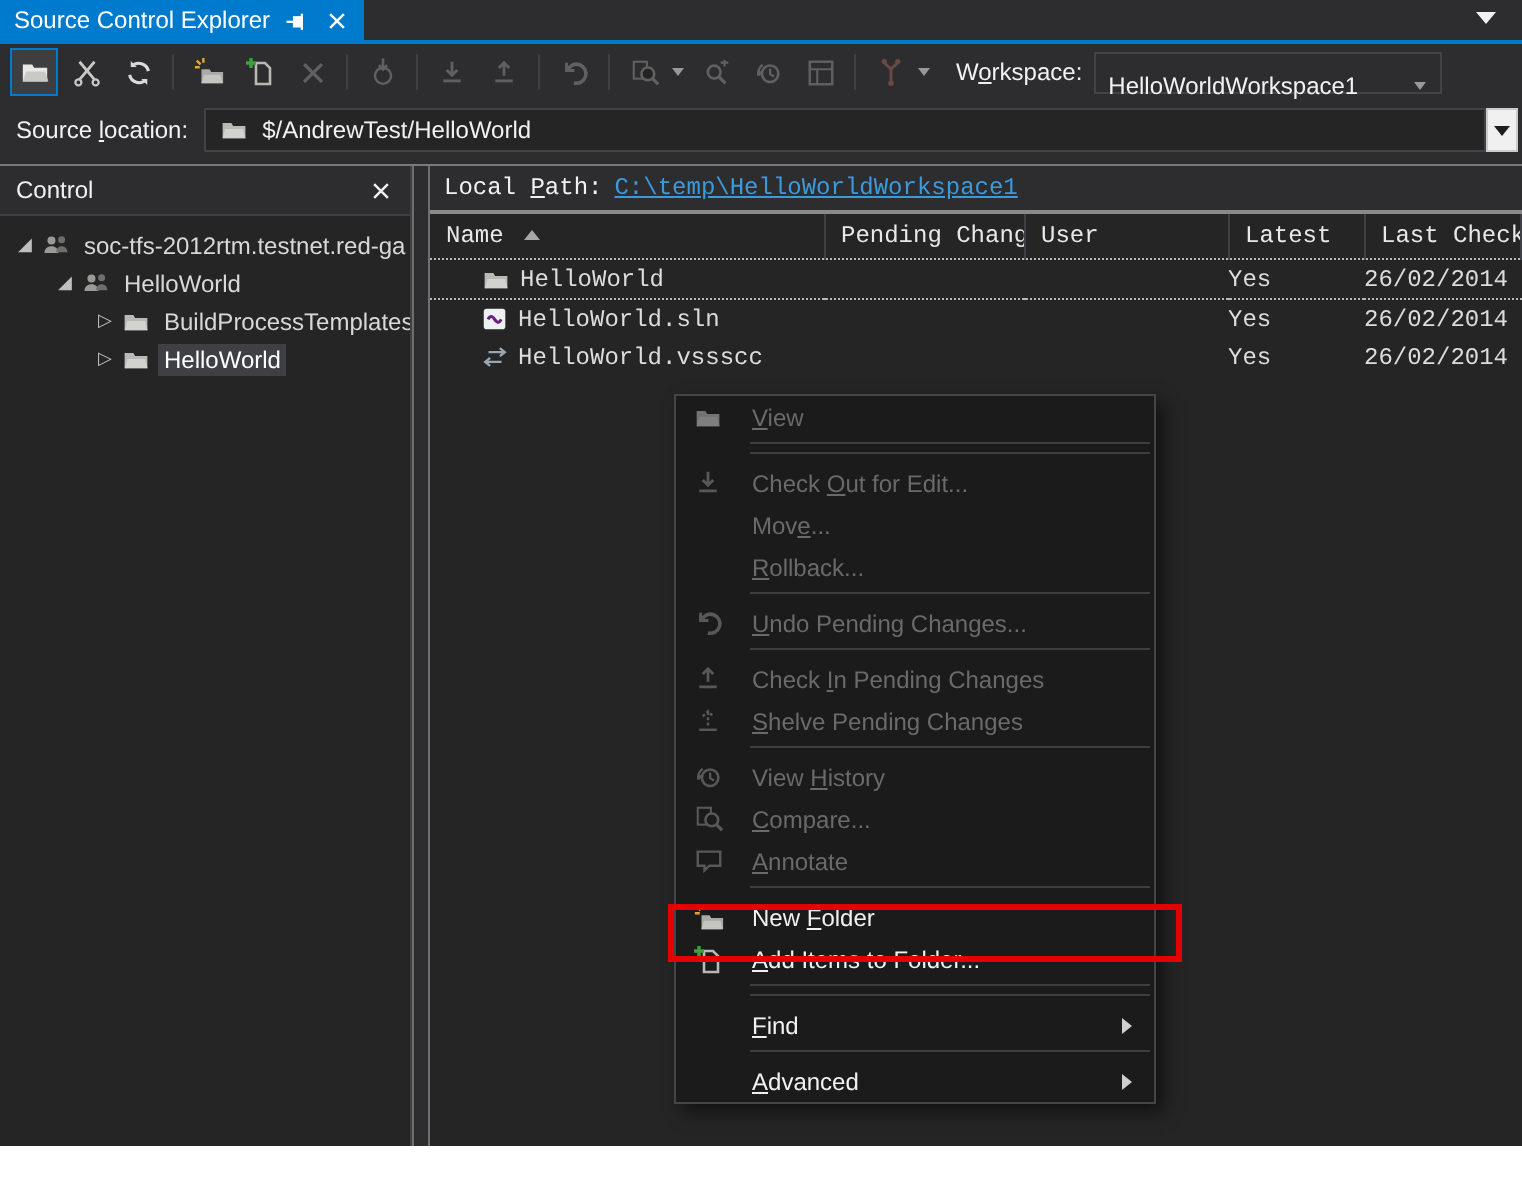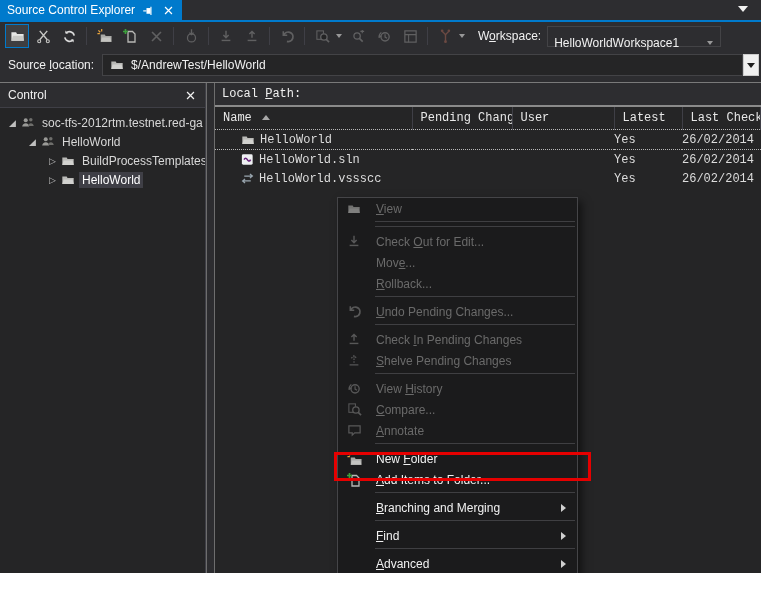--- a/index.html
+++ b/index.html
@@ -340,20 +340,21 @@
                 </svg>
               </span>
               <span class="tlabel sel">HelloWorld</span>
             </div>
           </div>
       </div>
       <div class="splitter"></div>
       <div class="main">
         <div class="lpbar">
           <span class="lbl">Local <u>P</u>ath:</span>
+          <a class="lplink">C:\temp\HelloWorldWorkspace1</a>
         </div>
         <div class="lp-sep"></div>
         <table class="grid">
           <colgroup>
               <col class="c0">
               <col class="c1">
               <col class="c2">
               <col class="c3">
               <col class="c4">
             </colgroup>
@@ -526,25 +527,20 @@
         <div class="mitem">
           <span class="ic mic">
             <svg width="16" height="16" viewBox="0 0 16 16">
               <path d="M6 3.5h4.5l2.5 2.5v8H6z" fill="none" stroke="#b8b8b5" stroke-width="1.3"></path>
               <path d="M3.5 1v5M1 3.5h5" stroke="#3ca03c" stroke-width="1.7"></path>
             </svg>
           </span>
           <span class="mlabel"><u>A</u>dd Items to Folder...</span>
         </div>
         <div class="msep"></div>
-        <div class="mitem">
-          <span class="ic mic"></span>
-          <span class="mlabel"><u>B</u>ranching and Merging</span>
-          <span class="msub"></span>
-        </div>
         <div class="msep"></div>
         <div class="mitem">
           <span class="ic mic"></span>
           <span class="mlabel"><u>F</u>ind</span>
           <span class="msub"></span>
         </div>
         <div class="msep"></div>
         <div class="mitem">
           <span class="ic mic"></span>
           <span class="mlabel"><u>A</u>dvanced</span>

